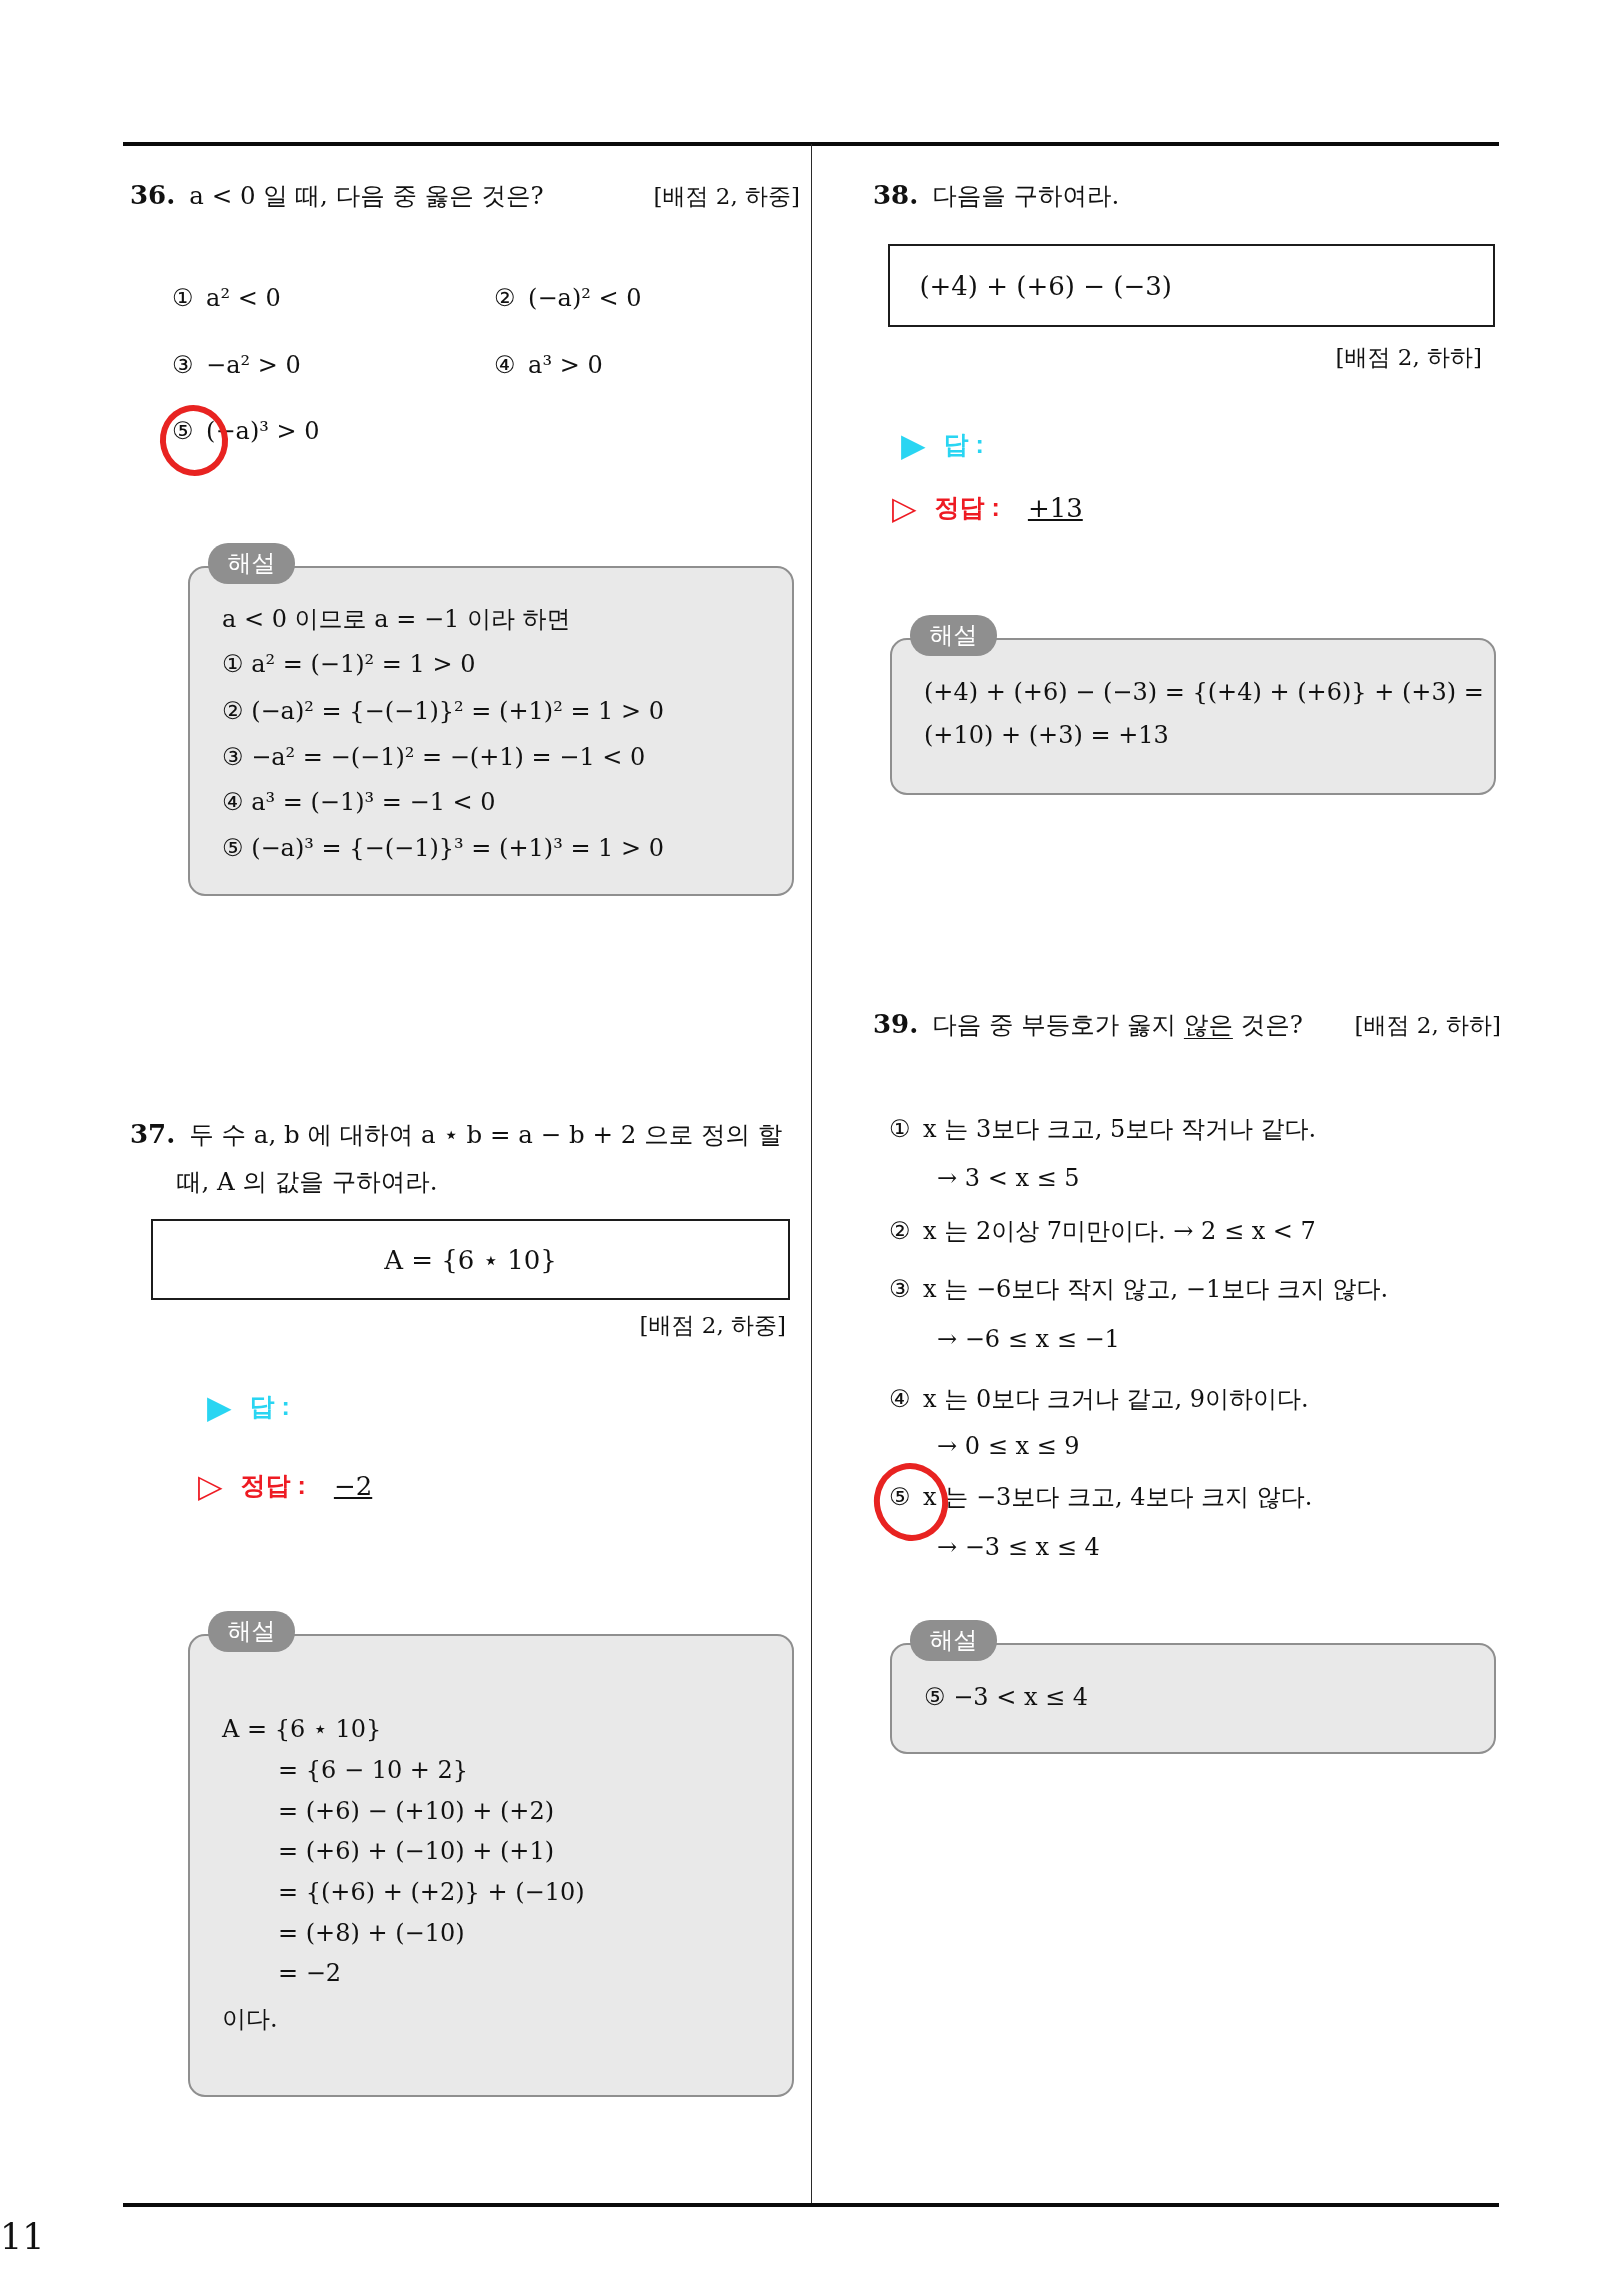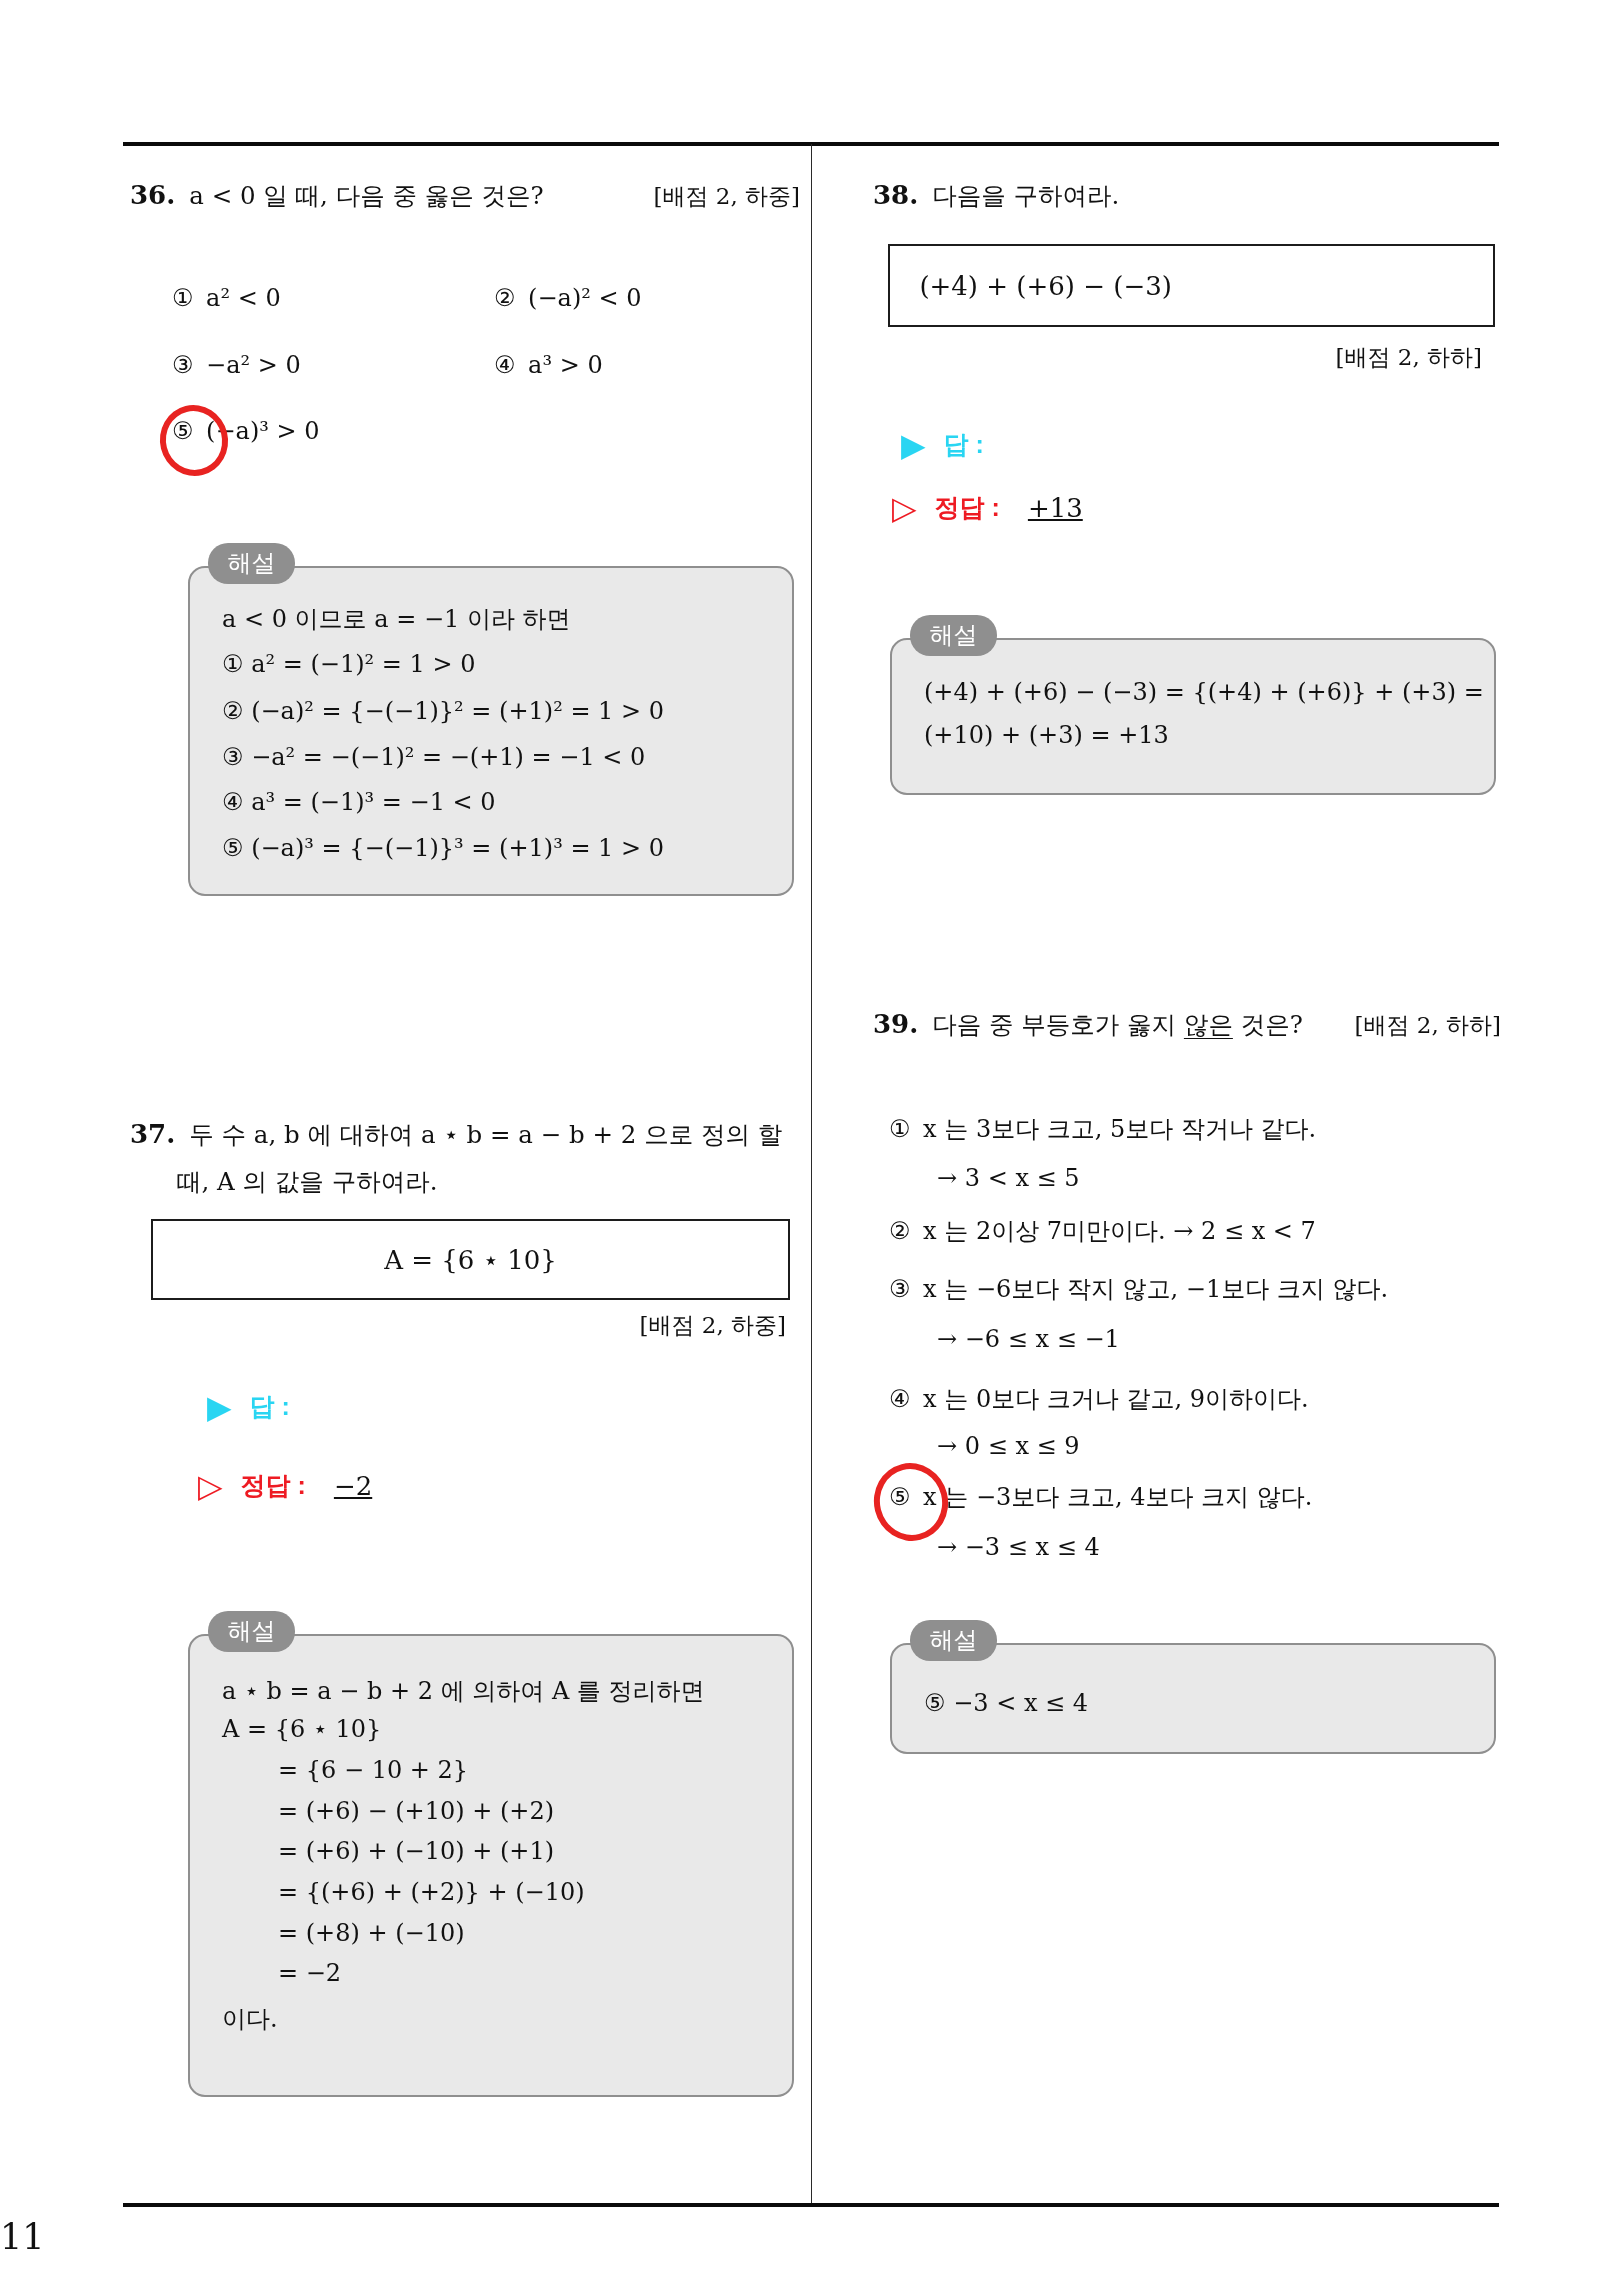--- a/index.html
+++ b/index.html
@@ -105,21 +105,20 @@
   <span class="ans-label" style="color:#29d5f2;">답 :</span>
 </div>
 <div class="ans-row" style="left:198px;top:1469px;">
   <span class="tri" style="color:#ee1b23;">▷</span>
   <span class="ans-label" style="color:#ee1b23;">정답 :</span>
   <span class="ans-value">−2</span>
 </div>
 
 <div class="expl-box" style="left:188px;top:1634px;width:602px;height:459px;">
   <div class="expl-tab">해설</div>
-  <div class="expl-line" style="top:39px;">a ⋆ b = a − b + 2 에 의하여 A 를 정리하면</div>
   <div class="expl-line" style="top:79px;">A = {6 ⋆ 10}</div>
   <div class="expl-line indent" style="top:120px;">= {6 − 10 + 2}</div>
   <div class="expl-line indent" style="top:161px;">= (+6) − (+10) + (+2)</div>
   <div class="expl-line indent" style="top:201px;">= (+6) + (−10) + (+1)</div>
   <div class="expl-line indent" style="top:242px;">= {(+6) + (+2)} + (−10)</div>
   <div class="expl-line indent" style="top:283px;">= (+8) + (−10)</div>
   <div class="expl-line indent" style="top:323px;">= −2</div>
   <div class="expl-line" style="top:367px;">이다.</div>
 </div>
 
@@ -182,15 +181,15 @@
 
 <div class="choice" style="left:889px;top:1481px;">
   <span class="marker">⑤</span>
   <span>x 는 −3보다 크고, 4보다 크지 않다.</span>
 </div>
 <div class="subline" style="left:937px;top:1533px;">→ −3 ≤ x ≤ 4</div>
 <div class="red-circle" style="left:874px;top:1463px;width:62px;height:66px;"></div>
 
 <div class="expl-box" style="left:890px;top:1643px;width:602px;height:107px;">
   <div class="expl-tab">해설</div>
-  <div class="expl-line" style="top:44px;">⑤ −3 &lt; x ≤ 4</div>
+  <div class="expl-line" style="top:38px;">⑤ −3 &lt; x ≤ 4</div>
 </div>
 
 
 </body></html>

